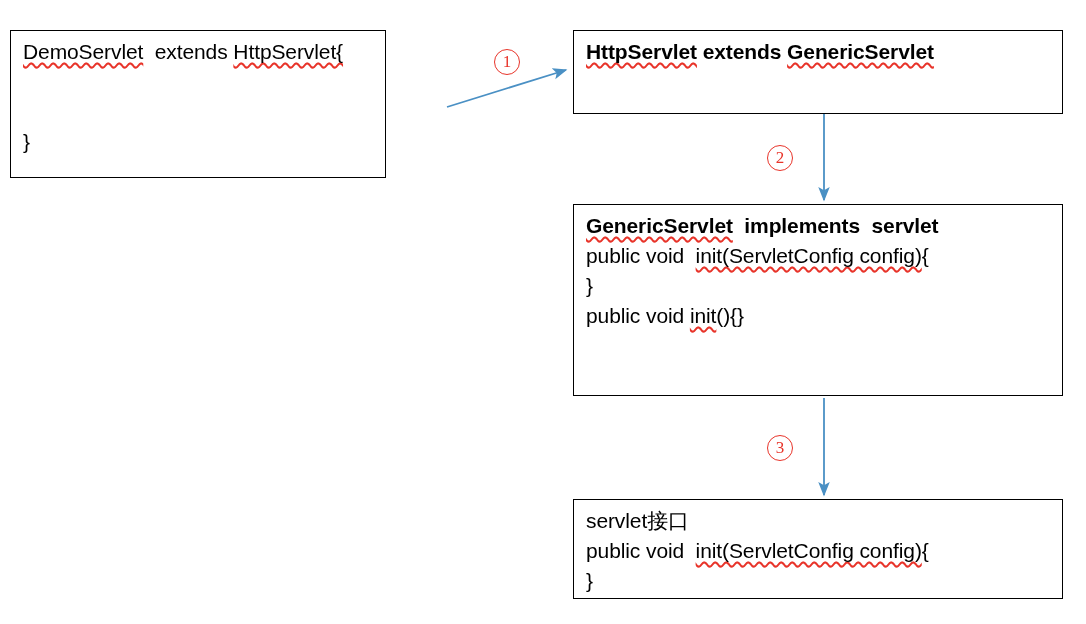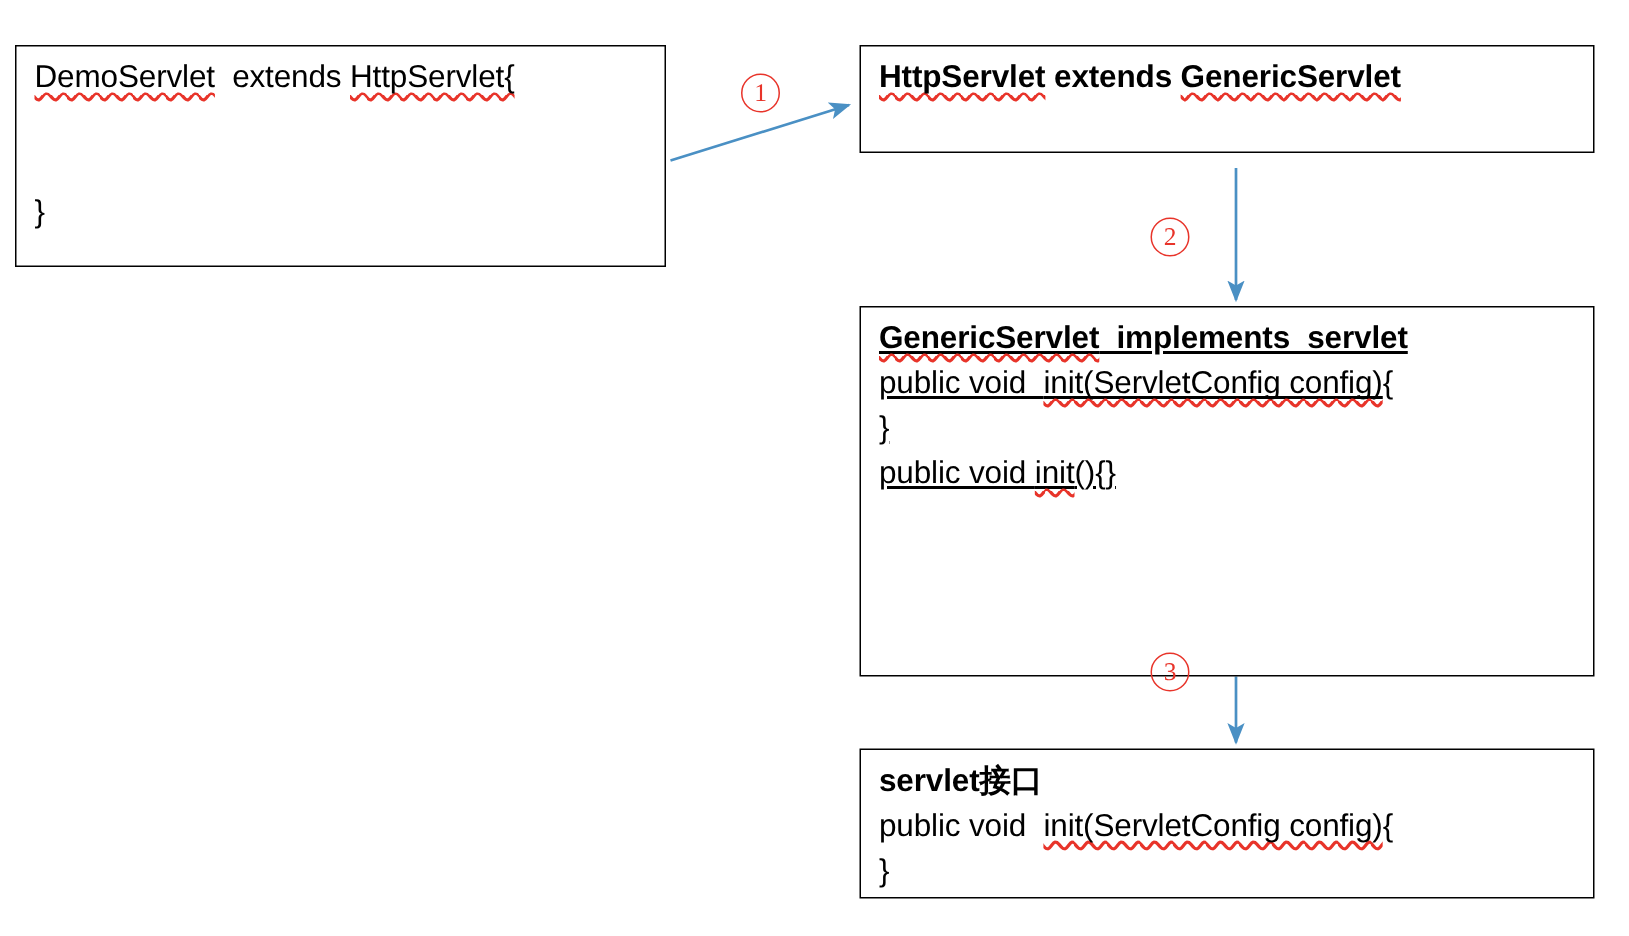--- a/index.html
+++ b/index.html
@@ -44,23 +44,23 @@
     text-decoration: underline wavy #e8342a;
     text-decoration-skip-ink: none;
     text-underline-offset: 3px;
     text-decoration-thickness: 1px;
   }
   .u.sq {
     text-decoration: underline wavy #e8342a;
   }
 
   
-  #box-demo     { left: 10px;  top: 30px;  width: 434px; height: 148px; }
-  #box-http     { left: 573px; top: 30px;  width: 490px; height: 72px;  }
-  #box-generic  { left: 573px; top: 204px; width: 490px; height: 247px; text-decoration: underline; }
+  #box-demo     { left: 10px;  top: 30px;  width: 376px; height: 148px; }
+  #box-http     { left: 573px; top: 30px;  width: 490px; height: 84px;  }
+  #box-generic  { left: 573px; top: 204px; width: 490px; height: 192px; }
   #box-servlet  { left: 573px; top: 499px; width: 490px; height: 100px; }
 
   
   .connector { position: absolute; left: 0; top: 0; width: 1086px; height: 624px; pointer-events: none; }
 
   
   .step-marker {
     position: absolute;
     width: 26px;
     height: 26px;
@@ -107,21 +107,21 @@
     </div>
 
   <div class="box" id="box-generic">
       <div class="code-line bold-line"><span class="u sq" style="font-weight: bold;">GenericServlet</span><span style="font-weight: bold;">  implements  servlet</span></div>
       <div class="code-line"><span>public void  </span><span class="u sq">init(ServletConfig config)</span><span>{</span></div>
       <div class="code-line"><span>}</span></div>
       <div class="code-line"><span>public void </span><span class="u sq">init</span><span>(){}</span></div>
     </div>
 
   <div class="box" id="box-servlet">
-      <div class="code-line bold-line"><span style="font-weight: bold;">servlet接口</span></div>
+      <div class="code-line bold-line"><span style="font-weight: normal;">servlet接口</span></div>
       <div class="code-line"><span>public void  </span><span class="u sq">init(ServletConfig config)</span><span>{</span></div>
       <div class="code-line"><span>}</span></div>
     </div>
 
   <div class="step-marker" id="step-1">1</div>
   <div class="step-marker" id="step-2">2</div>
   <div class="step-marker" id="step-3">3</div>
 
 </div>
 

